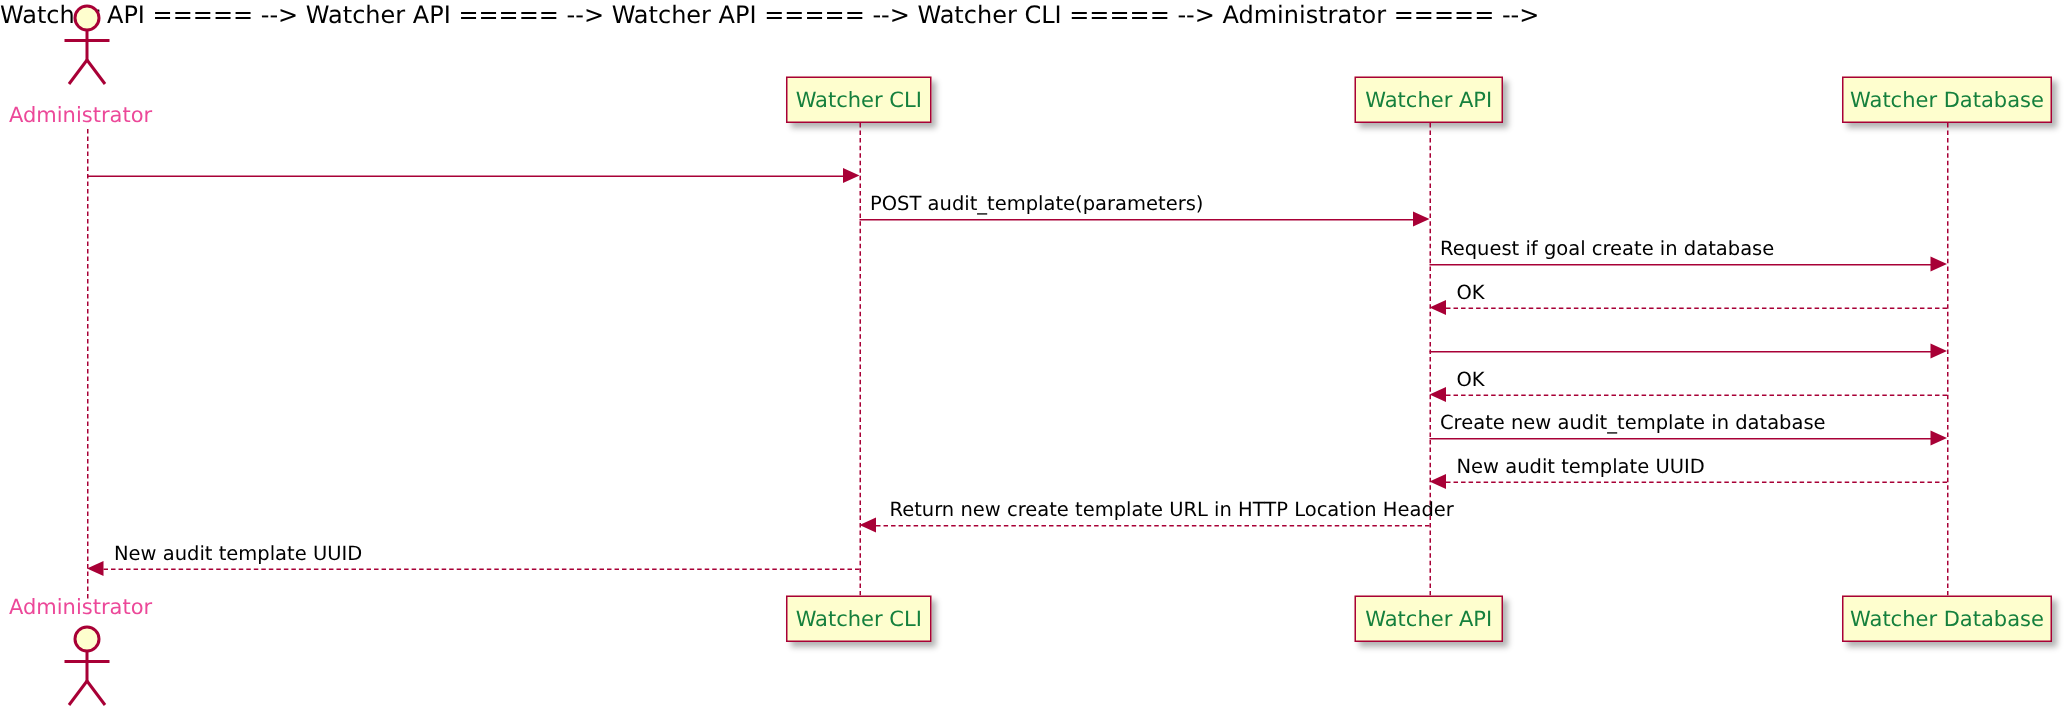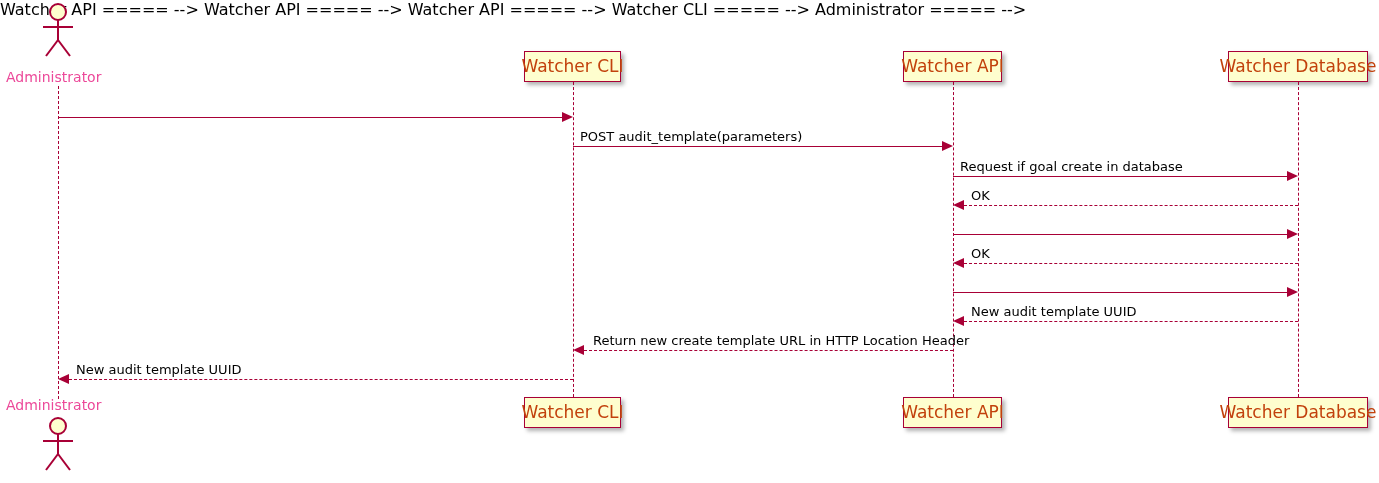--- a/index.html
+++ b/index.html
@@ -17,22 +17,22 @@
     background: #FFFFFF;
     overflow: hidden;
   }
 
   
   .participant {
     position: absolute;
     box-sizing: border-box;
     background: #FEFECE;
     border: 1.5px solid #A80036;
-    color: #c2410c;
-    font-size: 17px;
+    color: #15803d;
+    font-size: 14px;
     line-height: 1;
     display: flex;
     align-items: center;
     justify-content: center;
     white-space: nowrap;
     box-shadow: 3px 3px 4px rgba(0,0,0,0.30);
     padding: 0 10px;
     height: 31px;
   }
 
@@ -147,20 +147,21 @@
   <div class="arrowhead right" style="left:1287px; top:229px;"></div>
 
    Watcher API ===== --&gt;
   <div class="msg-line dashed" style="left:964px; top:263px; width:334px;"></div>
   <div class="arrowhead left" style="left:953px; top:258px;"></div>
   <div class="msg-label" style="left:971px; top:247px;">OK</div>
 
   
   <div class="msg-line" style="left:953px; top:292px; width:336px;"></div>
   <div class="arrowhead right" style="left:1287px; top:287px;"></div>
+  <div class="msg-label" style="left:960px; top:276px;">Create new audit_template in database</div>
 
    Watcher API ===== --&gt;
   <div class="msg-line dashed" style="left:964px; top:321px; width:334px;"></div>
   <div class="arrowhead left" style="left:953px; top:316px;"></div>
   <div class="msg-label" style="left:971px; top:305px;">New audit template UUID</div>
 
    Watcher CLI ===== --&gt;
   <div class="msg-line dashed" style="left:584px; top:350px; width:369px;"></div>
   <div class="arrowhead left" style="left:573px; top:345px;"></div>
   <div class="msg-label" style="left:593px; top:334px;">Return new create template URL in HTTP Location Header</div>

